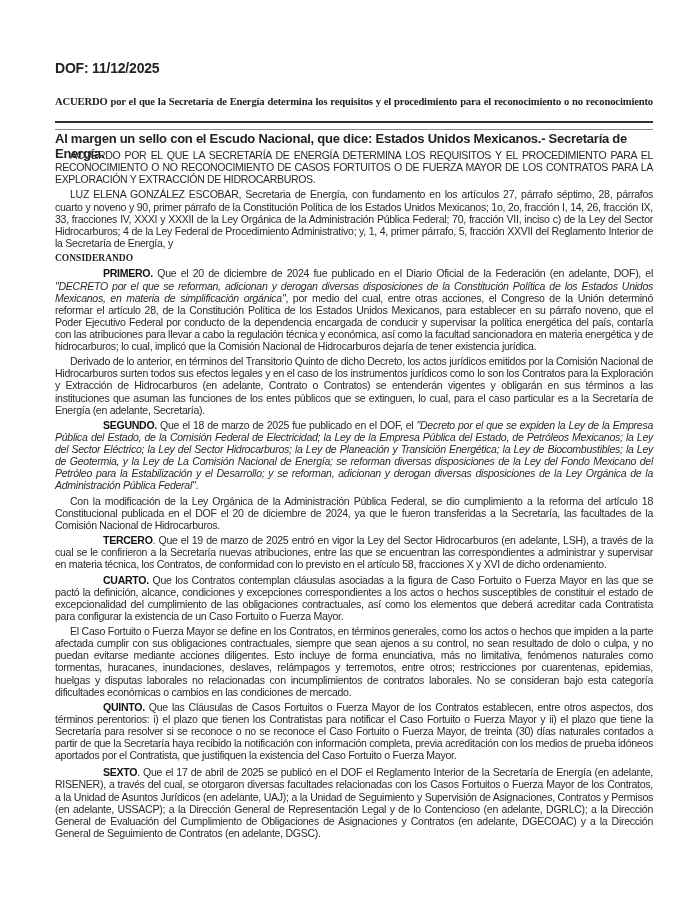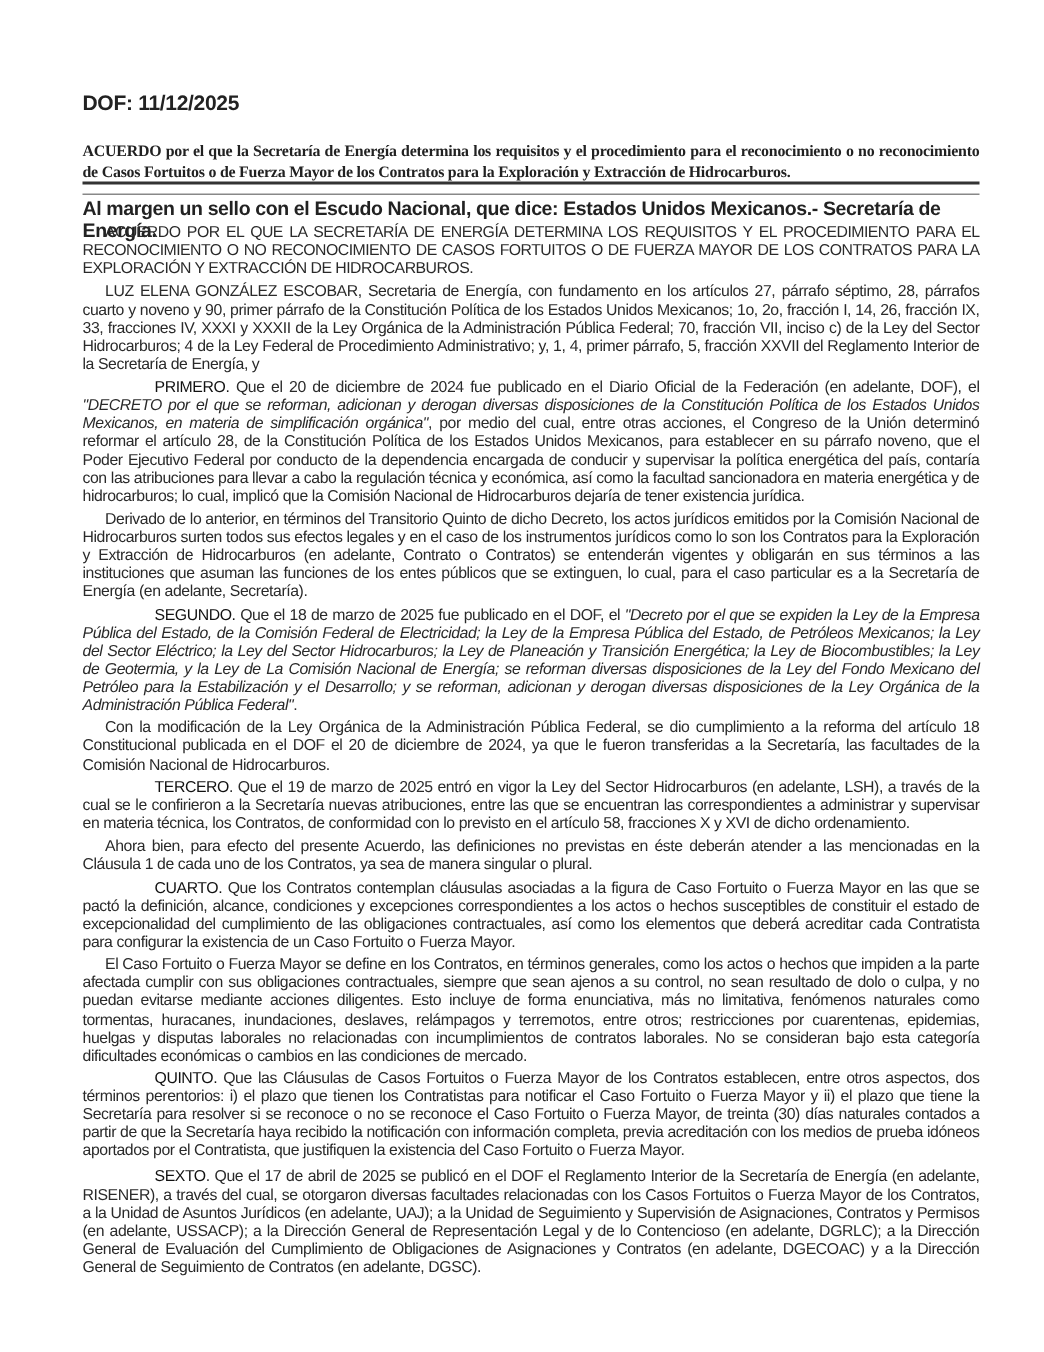--- a/index.html
+++ b/index.html
@@ -7,52 +7,51 @@
   .page { position: absolute; left: 55px; top: 0; width: 598px; }
   .dof { position: absolute; top: 60px; left: 0; font-family: "Liberation Sans", sans-serif; font-weight: bold; font-size: 14px; letter-spacing: -0.2px; color: #222; }
   .title { position: absolute; top: 95px; left: 0; width: 598px; font-family: "Liberation Serif", serif; font-weight: bold; font-size: 10.6px; line-height: 13.5px; text-align: justify; text-align-last: justify; letter-spacing: -0.15px; color: #222; }
   .title .l2 { text-align-last: left; }
   .rule1 { position: absolute; top: 121px; left: 0; width: 598px; height: 2px; background: #333; }
   .rule2 { position: absolute; top: 129px; left: 0; width: 598px; height: 1px; background: #888; }
   .margen { position: absolute; top: 131px; left: 0; font-family: "Liberation Sans", sans-serif; font-weight: bold; font-size: 13px; letter-spacing: -0.25px; color: #222; }
   .body { position: absolute; top: 149px; left: 0; width: 598px; font-family: "Liberation Sans", sans-serif; font-size: 10.55px; line-height: 12.1px; letter-spacing: -0.28px; color: #2a2a2a; }
   .body p { margin: 0 0 3.2px 0; text-indent: 15px; text-align: justify; }
   .body p.caps { letter-spacing: -0.35px; }
-  .body p .lead { font-weight: normal; color: #111; padding-left: 33px; }
+  .body p .lead { font-weight: bold; color: #111; padding-left: 33px; }
   .body p .it { font-style: italic; }
   .considerando { font-family: "Liberation Serif", serif; font-weight: bold; font-size: 9.5px; text-align: center; margin: 4px 0 2px 0; letter-spacing: 0px; color: #222; text-indent: 0 !important; }
 </style>
 </head>
 <body>
 
 <div class="page">
   <div class="dof">DOF: 11/12/2025</div>
 
   <div class="title">
     <div>ACUERDO por el que la Secretaría de Energía determina los requisitos y el procedimiento para el reconocimiento o no reconocimiento</div>
-    <div class="l2">de Casos Fortuitos o de Fuerza Mayor de los Contratos para la Exploración y Extracción de Hidrocarburos.</div>
   </div>
   <div class="rule1"></div>
   <div class="rule2"></div>
 
   <div class="margen">Al margen un sello con el Escudo Nacional, que dice: Estados Unidos Mexicanos.- Secretaría de Energía.</div>
 
   <div class="body">
     <p class="caps">ACUERDO POR EL QUE LA SECRETARÍA DE ENERGÍA DETERMINA LOS REQUISITOS Y EL PROCEDIMIENTO PARA EL RECONOCIMIENTO O NO RECONOCIMIENTO DE CASOS FORTUITOS O DE FUERZA MAYOR DE LOS CONTRATOS PARA LA EXPLORACIÓN Y EXTRACCIÓN DE HIDROCARBUROS.</p>
     <p>LUZ ELENA GONZÁLEZ ESCOBAR, Secretaria de Energía, con fundamento en los artículos 27, párrafo séptimo, 28, párrafos cuarto y noveno y 90, primer párrafo de la Constitución Política de los Estados Unidos Mexicanos; 1o, 2o, fracción I, 14, 26, fracción IX, 33, fracciones IV, XXXI y XXXII de la Ley Orgánica de la Administración Pública Federal; 70, fracción VII, inciso c) de la Ley del Sector Hidrocarburos; 4 de la Ley Federal de Procedimiento Administrativo; y, 1, 4, primer párrafo, 5, fracción XXVII del Reglamento Interior de la Secretaría de Energía, y</p>
 
+    <p class="considerando">CONSIDERANDO</p>
 
     <p><span class="lead">PRIMERO.</span><span> Que el 20 de diciembre de 2024 fue publicado en el Diario Oficial de la Federación (en adelante, DOF), el </span><span class="it">"DECRETO por el que se reforman, adicionan y derogan diversas disposiciones de la Constitución Política de los Estados Unidos Mexicanos, en materia de simplificación orgánica"</span><span>, por medio del cual, entre otras acciones, el Congreso de la Unión determinó reformar el artículo 28, de la Constitución Política de los Estados Unidos Mexicanos, para establecer en su párrafo noveno, que el Poder Ejecutivo Federal por conducto de la dependencia encargada de conducir y supervisar la política energética del país, contaría con las atribuciones para llevar a cabo la regulación técnica y económica, así como la facultad sancionadora en materia energética y de hidrocarburos; lo cual, implicó que la Comisión Nacional de Hidrocarburos dejaría de tener existencia jurídica.</span></p>
     <p>Derivado de lo anterior, en términos del Transitorio Quinto de dicho Decreto, los actos jurídicos emitidos por la Comisión Nacional de Hidrocarburos surten todos sus efectos legales y en el caso de los instrumentos jurídicos como lo son los Contratos para la Exploración y Extracción de Hidrocarburos (en adelante, Contrato o Contratos) se entenderán vigentes y obligarán en sus términos a las instituciones que asuman las funciones de los entes públicos que se extinguen, lo cual, para el caso particular es a la Secretaría de Energía (en adelante, Secretaría).</p>
 
     <p><span class="lead">SEGUNDO.</span><span> Que el 18 de marzo de 2025 fue publicado en el DOF, el </span><span class="it">"Decreto por el que se expiden la Ley de la Empresa Pública del Estado, de la Comisión Federal de Electricidad; la Ley de la Empresa Pública del Estado, de Petróleos Mexicanos; la Ley del Sector Eléctrico; la Ley del Sector Hidrocarburos; la Ley de Planeación y Transición Energética; la Ley de Biocombustibles; la Ley de Geotermia, y la Ley de La Comisión Nacional de Energía; se reforman diversas disposiciones de la Ley del Fondo Mexicano del Petróleo para la Estabilización y el Desarrollo; y se reforman, adicionan y derogan diversas disposiciones de la Ley Orgánica de la Administración Pública Federal"</span><span>.</span></p>
     <p>Con la modificación de la Ley Orgánica de la Administración Pública Federal, se dio cumplimiento a la reforma del artículo 18 Constitucional publicada en el DOF el 20 de diciembre de 2024, ya que le fueron transferidas a la Secretaría, las facultades de la Comisión Nacional de Hidrocarburos.</p>
 
     <p><span class="lead">TERCERO</span><span>. Que el 19 de marzo de 2025 entró en vigor la Ley del Sector Hidrocarburos (en adelante, LSH), a través de la cual se le confirieron a la Secretaría nuevas atribuciones, entre las que se encuentran las correspondientes a administrar y supervisar en materia técnica, los Contratos, de conformidad con lo previsto en el artículo 58, fracciones X y XVI de dicho ordenamiento.</span></p>
-    <p>Ahora bien, para efecto del presente Acuerdo, las definiciones no previstas en éste deberán atender a las mencionadas en la Cláusula 1 de cada uno de los Contratos, ya sea de manera singular o plural.</p>
 
     <p><span class="lead">CUARTO.</span><span> Que los Contratos contemplan cláusulas asociadas a la figura de Caso Fortuito o Fuerza Mayor en las que se pactó la definición, alcance, condiciones y excepciones correspondientes a los actos o hechos susceptibles de constituir el estado de excepcionalidad del cumplimiento de las obligaciones contractuales, así como los elementos que deberá acreditar cada Contratista para configurar la existencia de un Caso Fortuito o Fuerza Mayor.</span></p>
     <p>El Caso Fortuito o Fuerza Mayor se define en los Contratos, en términos generales, como los actos o hechos que impiden a la parte afectada cumplir con sus obligaciones contractuales, siempre que sean ajenos a su control, no sean resultado de dolo o culpa, y no puedan evitarse mediante acciones diligentes. Esto incluye de forma enunciativa, más no limitativa, fenómenos naturales como tormentas, huracanes, inundaciones, deslaves, relámpagos y terremotos, entre otros; restricciones por cuarentenas, epidemias, huelgas y disputas laborales no relacionadas con incumplimientos de contratos laborales. No se consideran bajo esta categoría dificultades económicas o cambios en las condiciones de mercado.</p>
 
     <p><span class="lead">QUINTO.</span><span> Que las Cláusulas de Casos Fortuitos o Fuerza Mayor de los Contratos establecen, entre otros aspectos, dos términos perentorios: i) el plazo que tienen los Contratistas para notificar el Caso Fortuito o Fuerza Mayor y ii) el plazo que tiene la Secretaría para resolver si se reconoce o no se reconoce el Caso Fortuito o Fuerza Mayor, de treinta (30) días naturales contados a partir de que la Secretaría haya recibido la notificación con información completa, previa acreditación con los medios de prueba idóneos aportados por el Contratista, que justifiquen la existencia del Caso Fortuito o Fuerza Mayor.</span></p>
 
     <p style="margin-top:5px"><span class="lead">SEXTO</span><span>. Que el 17 de abril de 2025 se publicó en el DOF el Reglamento Interior de la Secretaría de Energía (en adelante, RISENER), a través del cual, se otorgaron diversas facultades relacionadas con los Casos Fortuitos o Fuerza Mayor de los Contratos, a la Unidad de Asuntos Jurídicos (en adelante, UAJ); a la Unidad de Seguimiento y Supervisión de Asignaciones, Contratos y Permisos (en adelante, USSACP); a la Dirección General de Representación Legal y de lo Contencioso (en adelante, DGRLC); a la Dirección General de Evaluación del Cumplimiento de Obligaciones de Asignaciones y Contratos (en adelante, DGECOAC) y a la Dirección General de Seguimiento de Contratos (en adelante, DGSC).</span></p>
   </div>
 </div>
 

